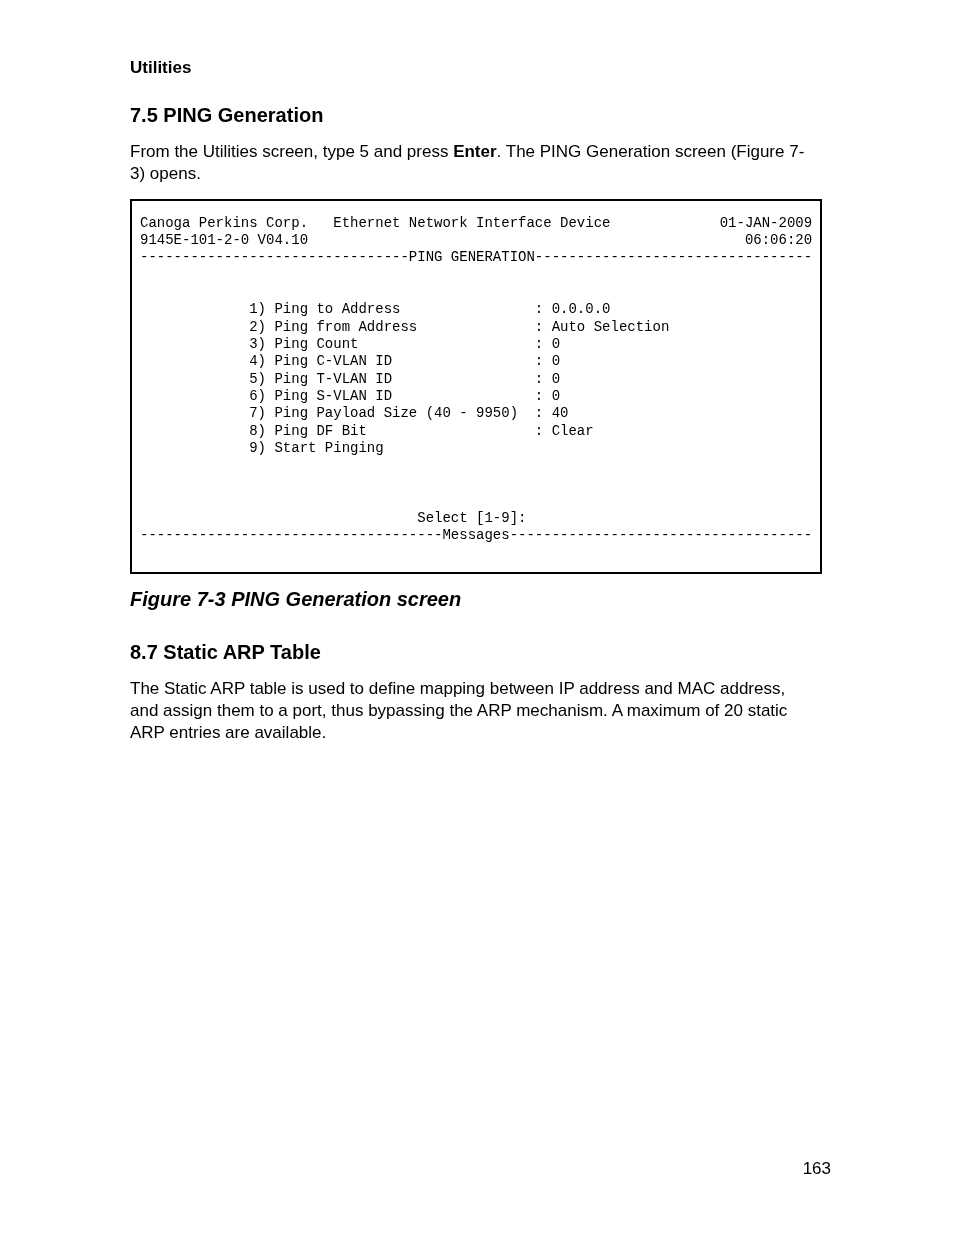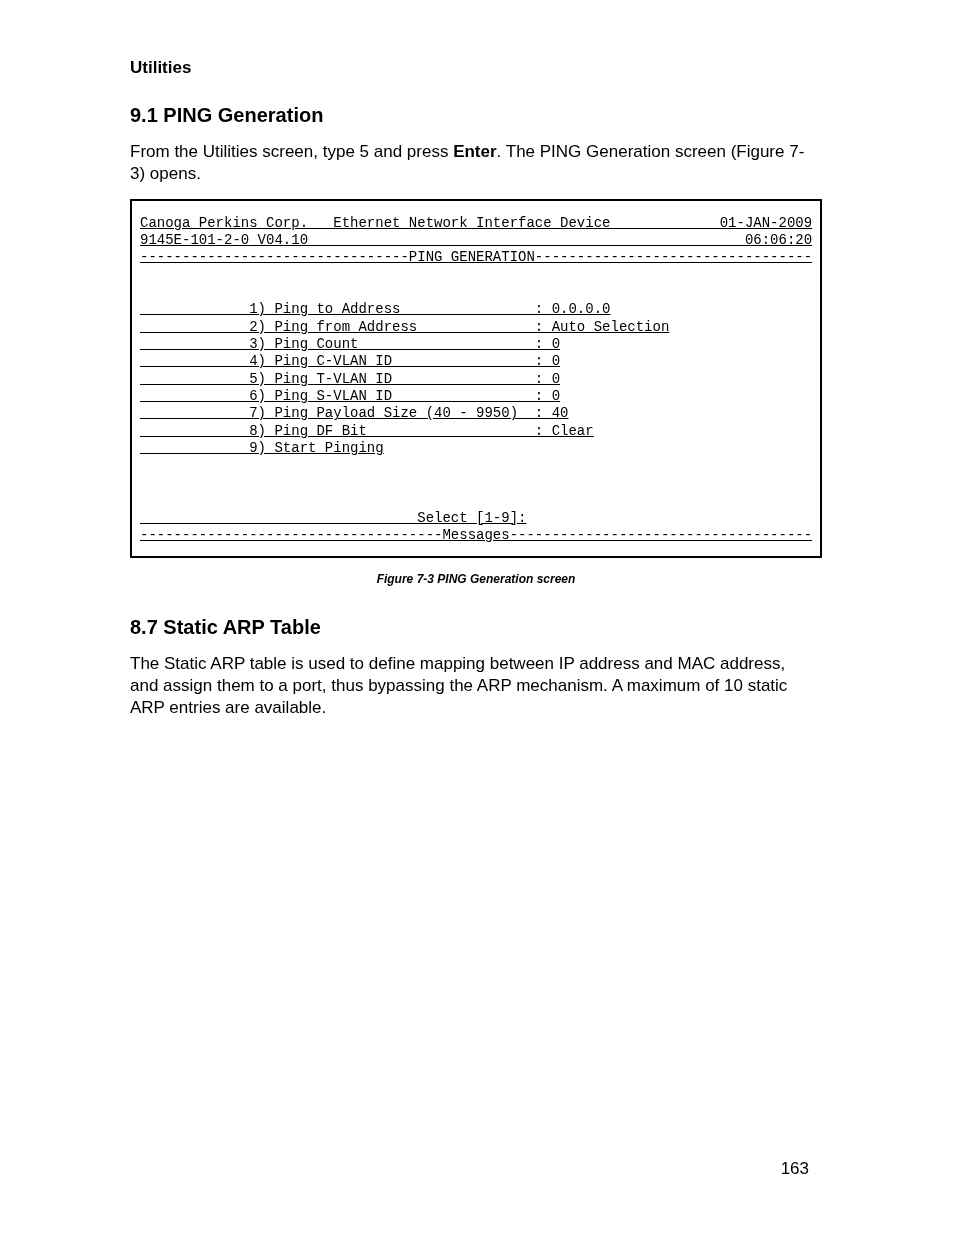--- a/index.html
+++ b/index.html
@@ -38,58 +38,56 @@
   .body-text {
     font-size: 17px;
     line-height: 1.28;
     margin: 0 8px 14px 0;
   }
   .enter {
     font-weight: bold;
   }
   .terminal-wrap {
     border: 2px solid #000;
-    padding: 14px 8px 12px 8px;
+    padding: 14px 8px 28px 8px;
     margin-top: 14px;
     margin-bottom: 14px;
     box-sizing: border-box;
-    text-decoration: underline;
   }
   .terminal {
     font-family: "Courier New", Courier, monospace;
     font-size: 14px;
     line-height: 1.24;
     white-space: pre;
     margin: 0;
   }
   .figcap {
-    text-align: center;
     font-weight: bold;
     font-style: italic;
-    font-size: 12px;
+    font-size: 20px;
     margin-top: 6px;
     margin-bottom: 30px;
   }
   .pagenum {
     position: absolute;
-    right: 118px;
+    right: 96px;
     bottom: 56px;
     font-size: 17px;
   }
 </style>
 </head>
 <body>
 
 <div class="page">
 
   <div class="header">
     <span>Utilities</span>
   </div>
 
-  <div class="h2">9.1  PING Generation</div>
+  <div class="h2">7.5  PING Generation</div>
 
   <p class="body-text">
     <span>From the Utilities screen, type 5 and press </span><span class="enter">Enter</span><span>. The PING Generation screen (Figure 7-3) opens.</span>
   </p>
 
 
   <div class="terminal-wrap">
     <pre class="terminal" id="terminal-pre">Canoga Perkins Corp.   Ethernet Network Interface Device             01-JAN-2009
 9145E-101-2-0 V04.10                                                    06:06:20
 --------------------------------PING GENERATION---------------------------------
@@ -109,17 +107,17 @@
 
                                  Select [1-9]:
 ------------------------------------Messages------------------------------------
 </pre>
   </div>
 
   <div class="figcap">Figure 7-3  PING Generation screen</div>
 
   <div class="h2">8.7  Static ARP Table</div>
 
-  <p class="body-text">The Static ARP table is used to define mapping between IP address and MAC address, and assign them to a port, thus bypassing the ARP mechanism. A maximum of 10 static ARP entries are available.</p>
+  <p class="body-text">The Static ARP table is used to define mapping between IP address and MAC address, and assign them to a port, thus bypassing the ARP mechanism. A maximum of 20 static ARP entries are available.</p>
 
   <div class="pagenum">163</div>
 
 </div>
 
 </body></html>

